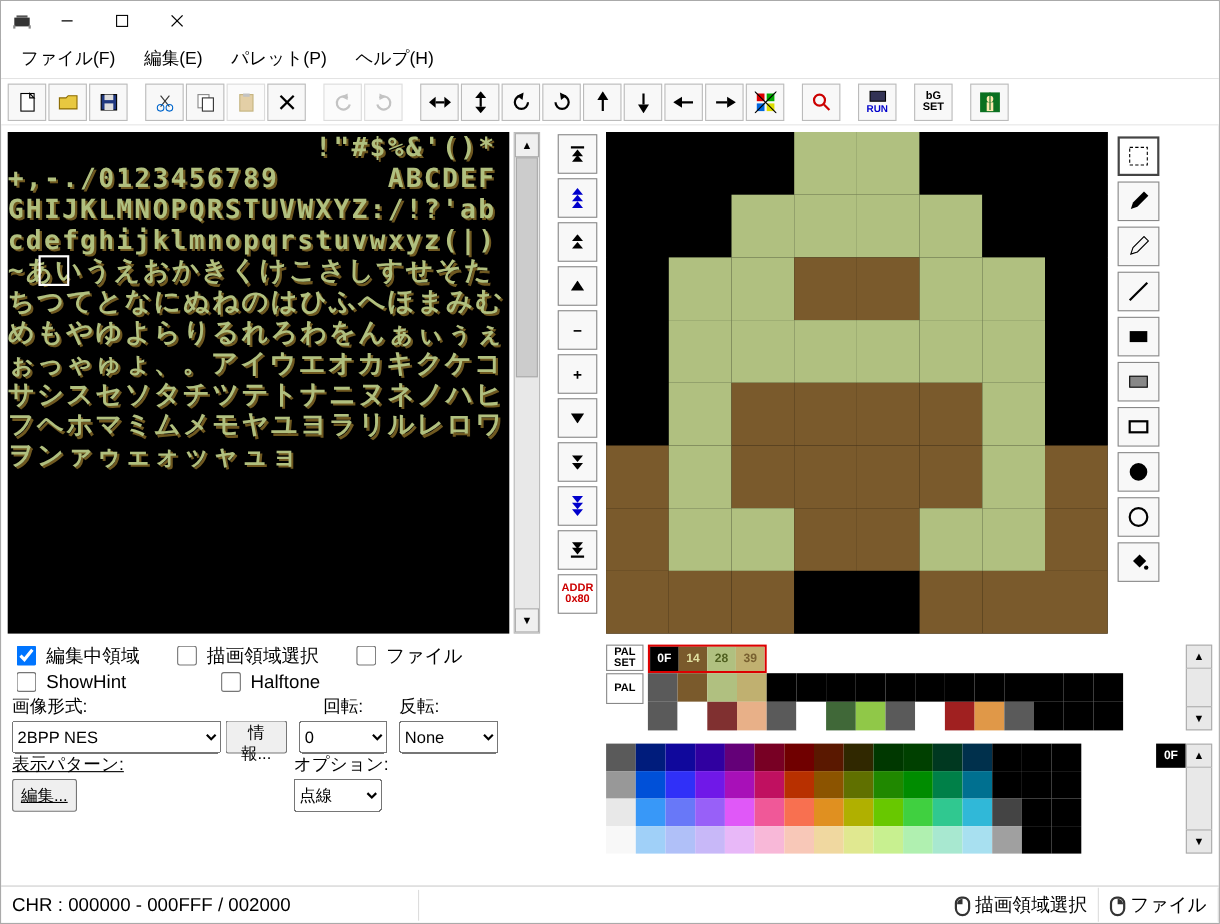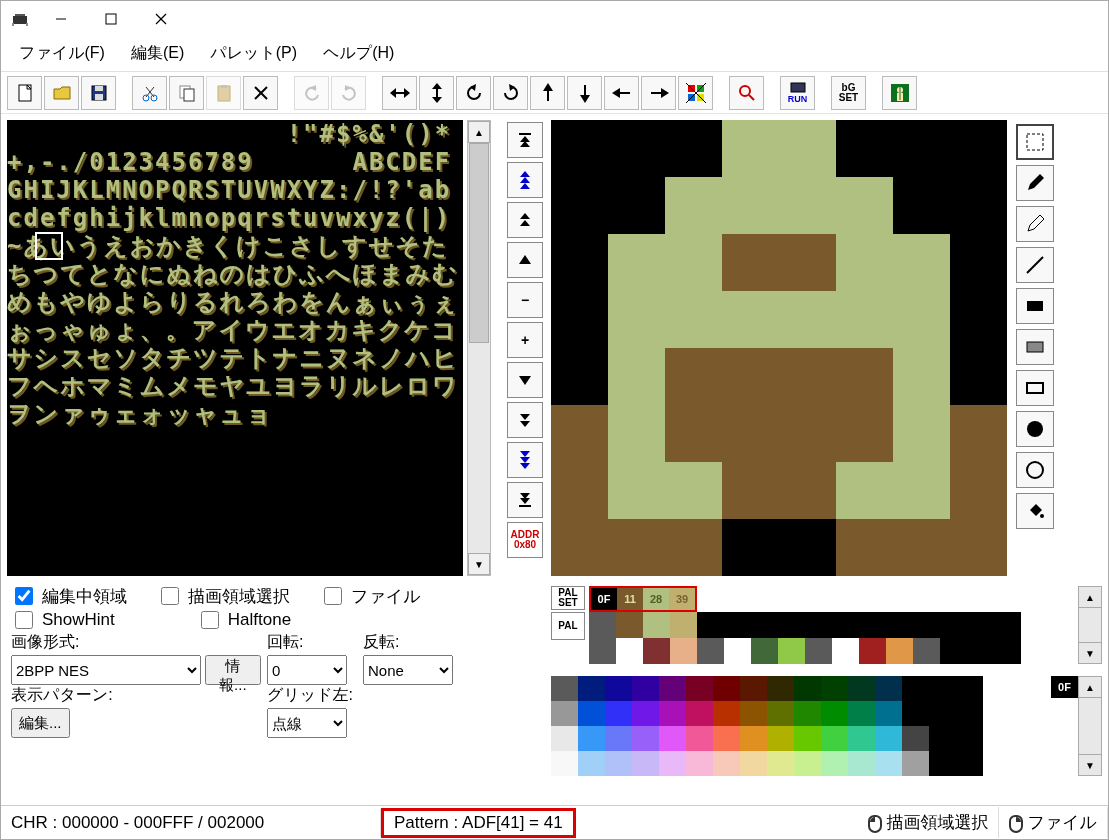--- a/index.html
+++ b/index.html
@@ -310,38 +310,38 @@
             </label>
         </div>
         <div class="opt-row">
           <div class="opt-grp" style="width:250px;">
             <label>画像形式:</label>
             <div class="sel-row">
               <select style="width:200px;"><option>2BPP NES</option></select>
               <button class="info">情報...</button>
             </div>
           </div>
-          <div class="opt-grp" style="width:90px;">
+          <div class="opt-grp" style="width:90px;align-items:center;">
             <label>回転:</label>
             <select style="width:80px;"><option>0</option></select>
           </div>
           <div class="opt-grp" style="width:100px;">
             <label>反転:</label>
             <select style="width:90px;"><option>None</option></select>
           </div>
         </div>
         <div class="opt-row">
-          <div class="opt-grp" style="width:250px;">
+          <div class="opt-grp" style="width:250px;text-decoration:underline;">
             <label>表示パターン:</label>
             <div class="sel-row">
               <button class="info">編集...</button>
             </div>
           </div>
           <div class="opt-grp" style="width:90px;">
-            <label>グリッド左:</label>
+            <label>オプション:</label>
             <select style="width:80px;"><option>点線</option></select>
           </div>
         </div>
       </div>
     </div>
 
     <div class="shift-col">
       <div class="shift-btn">
           <svg width="16" height="16">
             <line x1="2" y1="2" x2="14" y2="2" stroke="#000" stroke-width="2"></line>
@@ -545,21 +545,21 @@
       <div class="pal-area">
         <div class="pal-labels">
           <div class="pal-lab" style="white-space:pre-line;">PAL
 SET</div>
           <div class="pal-lab" style="height:28px;">PAL</div>
         </div>
         <div style="display:flex;flex-direction:column;flex:1;">
           <div style="display:flex;">
             <div class="pal-set-row" id="palset-row">
                 <div class="pal-set-cell" style="background: rgb(0, 0, 0); color: rgb(255, 255, 255);">0F</div>
-                <div class="pal-set-cell" style="background: rgb(122, 90, 44); color: rgb(224, 224, 160);">11</div>
+                <div class="pal-set-cell" style="background: rgb(122, 90, 44); color: rgb(224, 224, 160);">14</div>
                 <div class="pal-set-cell" style="background: rgb(176, 192, 128); color: rgb(80, 96, 32);">28</div>
                 <div class="pal-set-cell" style="background: rgb(192, 176, 112); color: rgb(120, 96, 48);">39</div>
               </div>
             <div style="flex:1;"></div>
           </div>
           <div class="pal-grid" id="pal-grid">
               <div class="pal-row">
                 <div class="pal-cell" style="background: rgb(90, 90, 90);"></div>
                 <div class="pal-cell" style="background: rgb(122, 90, 44);"></div>
                 <div class="pal-cell" style="background: rgb(176, 192, 128);"></div>
@@ -687,18 +687,17 @@
           <div class="strack"></div>
           <div class="sbtn">▼</div>
         </div>
       </div>
 
     </div>
   </div>
 
   <div class="statusbar">
     <div class="status-cell" style="width:380px;">CHR : 000000 - 000FFF / 002000</div>
-    <div class="status-cell status-pattern">Pattern : ADF[41] = 41</div>
     <div class="status-cell" style="margin-left:auto;text-align:right;"><span class="mouse-icon left"></span><span>描画領域選択</span></div>
     <div class="status-cell"><span class="mouse-icon right"></span><span>ファイル</span></div>
   </div>
 
 </div>
 
 </body></html>

